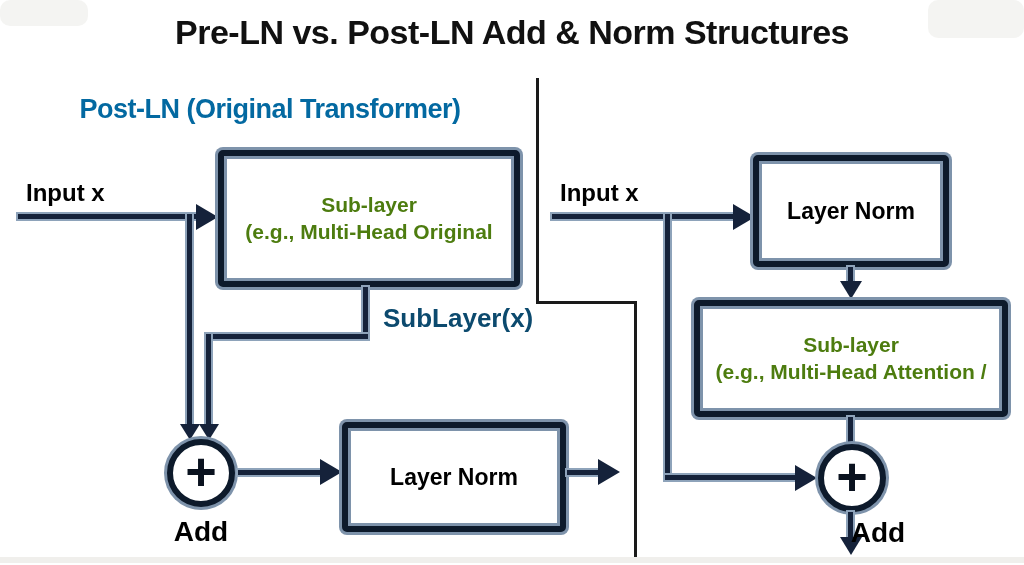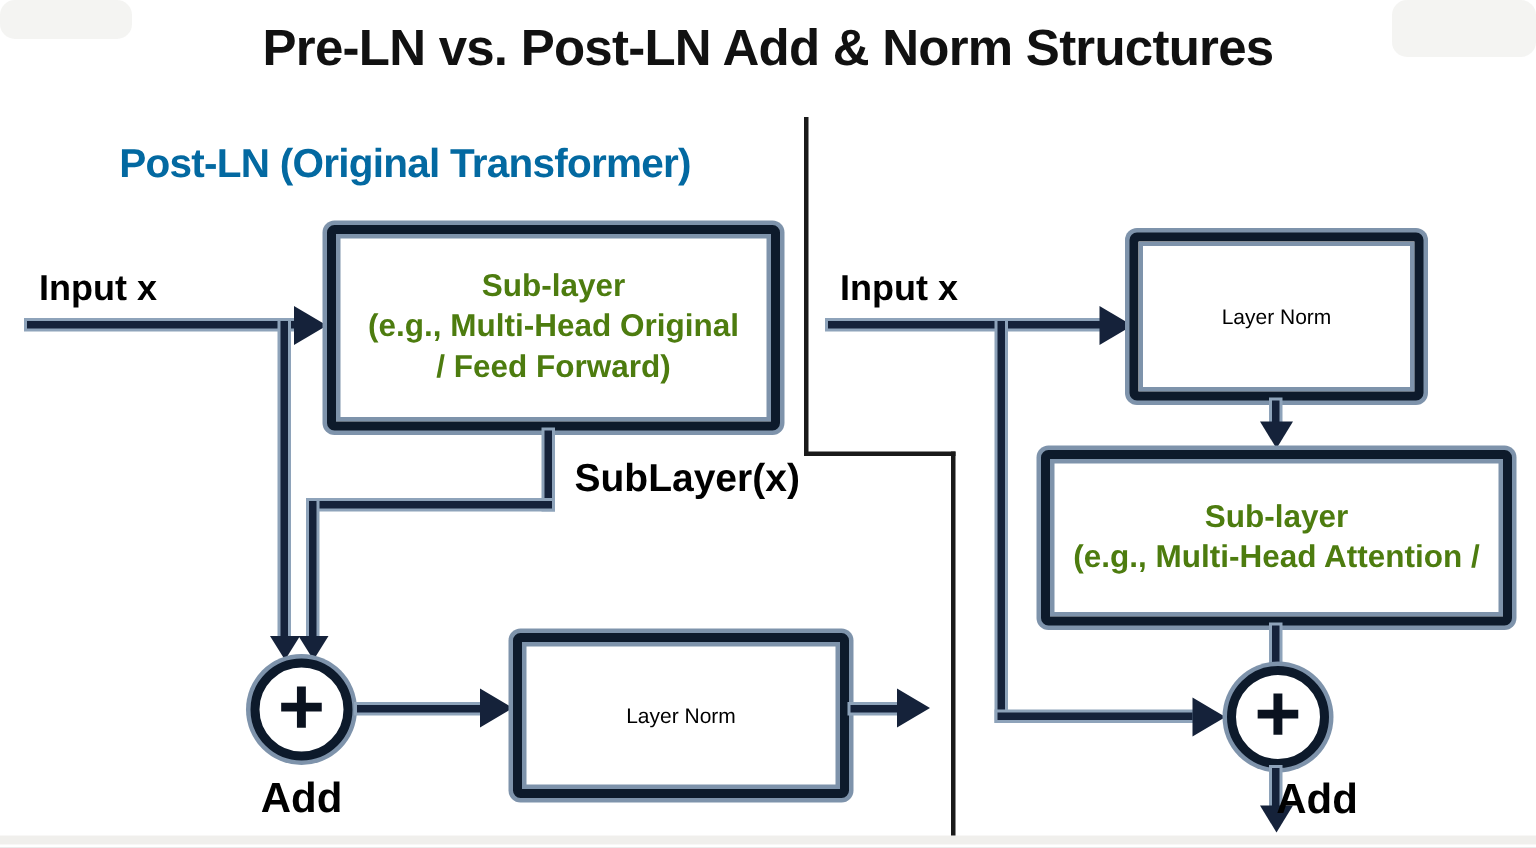--- a/index.html
+++ b/index.html
@@ -31,30 +31,30 @@
   .ah-right{border-top:13px solid transparent;border-bottom:13px solid transparent;border-left:22px solid var(--line-dark);}
   .ah-down{border-left:11px solid transparent;border-right:11px solid transparent;border-top:18px solid var(--line-dark);}
   .ah-down-sm{border-left:10px solid transparent;border-right:10px solid transparent;border-top:16px solid var(--line-dark);}
 
   
   .pbox{background:#fff;border:6px solid var(--box-border);border-radius:5px;
         box-shadow:0 0 0 3px var(--box-halo), inset 0 0 0 3px var(--box-halo);
         display:flex;align-items:center;justify-content:center;text-align:center;}
   .pbox .lines{font-weight:700;font-size:21px;line-height:1.28;color:#4d7c0f;padding:0 6px;}
   .pbox .lines span{display:block;}
-  .lnorm{font-weight:400;font-size:14px;color:#000;}
+  .lnorm{font-weight:700;font-size:23px;color:#000;}
 
   
   .pluscircle{width:68px;height:68px;background:#fff;border:6px solid var(--box-border);border-radius:50%;
               box-shadow:0 0 0 3px var(--box-halo);display:flex;align-items:center;justify-content:center;}
   .plus{font-size:54px;font-weight:700;color:#0a121f;line-height:1;margin-top:-5px;}
 
   .small-label{font-size:24px;font-weight:700;color:#000000;}
   .add-label{font-size:28px;font-weight:700;color:#000;text-align:center;z-index:29;}
-  .subout-label{font-size:26px;font-weight:700;color:#000000;}
+  .subout-label{font-size:26px;font-weight:700;color:#0c4a6e;}
 
   
   .watermark{top:523px;right:6px;font-size:25px;font-weight:700;letter-spacing:1px;color:var(--wm);z-index:30;
              text-shadow:-1px -1px 0 #fff,1px -1px 0 #fff,-1px 1px 0 #fff,1px 1px 0 #fff,2px 2px 2px rgba(255,255,255,.7);}
 
   
   .smudge{background:#ededea;opacity:.6;border-radius:10px;}
   .bottom-strip{left:0;top:557px;width:1024px;height:6px;background:#ecebe7;opacity:.8;}
 </style>
 </head>
@@ -79,21 +79,20 @@
   <div class="abs ln" style="left:18px;top:214px;width:180px;height:5px;"></div>
   <div class="abs ah ah-right" style="left:196px;top:204px;"></div>
 
   <div class="abs ln" style="left:187px;top:214px;width:5px;height:212px;"></div>
   <div class="abs ah ah-down-sm" style="left:180px;top:424px;"></div>
 
   <div class="abs pbox" style="left:218px;top:150px;width:302px;height:137px;">
     <div class="lines">
       <span>Sub-layer</span>
       <span>(e.g., Multi-Head Original</span>
-      <span>/ Feed Forward)</span>
     </div>
   </div>
 
   <div class="abs ln" style="left:363px;top:287px;width:5px;height:52px;"></div>
   <div class="abs ln" style="left:206px;top:334px;width:162px;height:5px;"></div>
   <div class="abs ln" style="left:206px;top:334px;width:5px;height:92px;"></div>
   <div class="abs ah ah-down-sm" style="left:199px;top:424px;"></div>
 
   <div class="abs subout-label" style="left:383px;top:303px;">SubLayer(x)</div>
 

